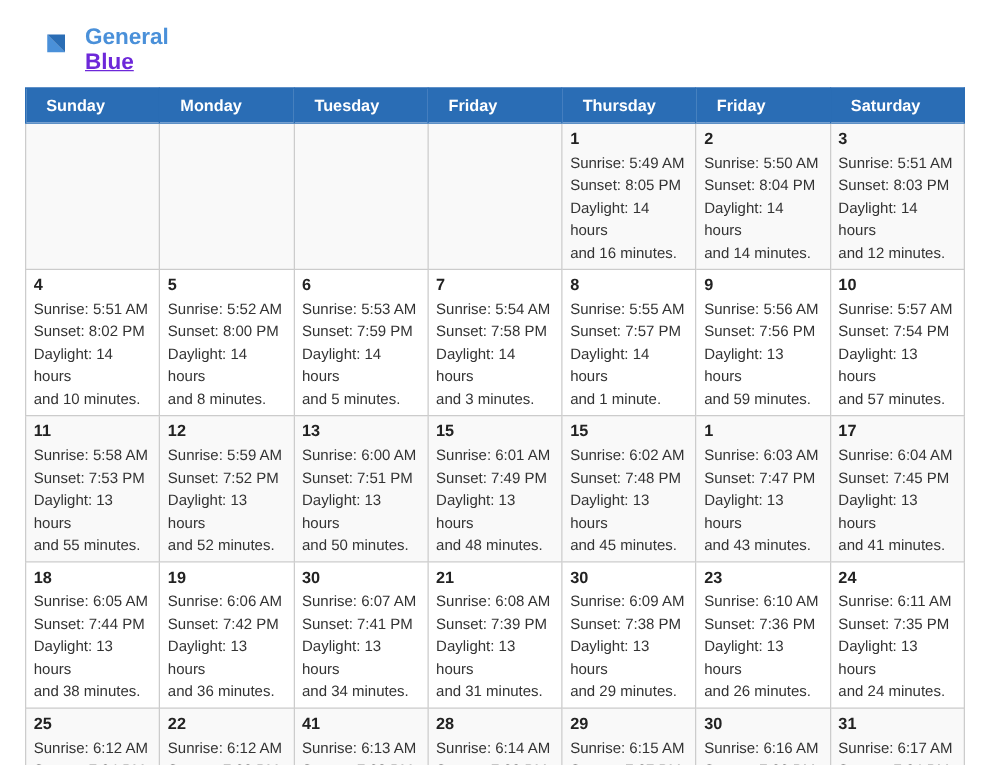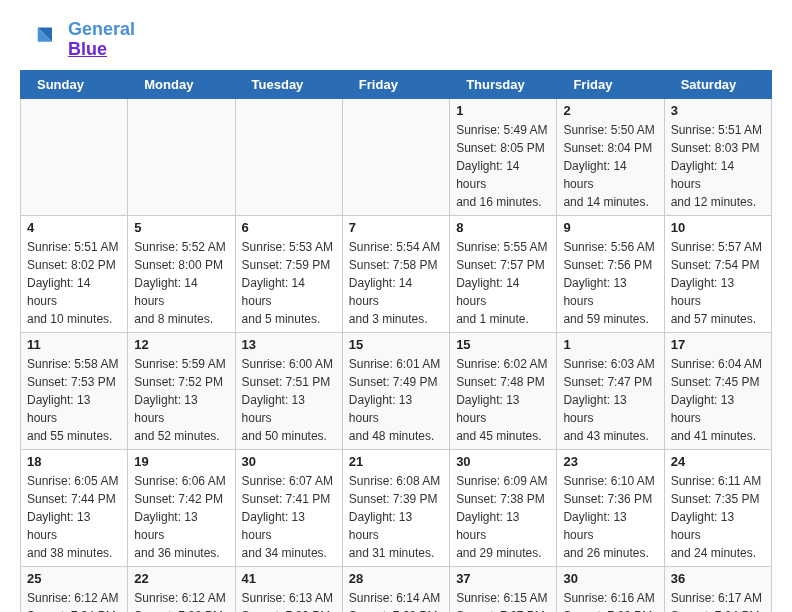--- a/index.html
+++ b/index.html
@@ -240,26 +240,26 @@
         </td>
         <td>
           <div class="day-number">41</div>
           <div class="day-info">Sunrise: 6:13 AM<br>Sunset: 7:30 PM<br>Daylight: 13 hours<br>and 17 minutes.</div>
         </td>
         <td>
           <div class="day-number">28</div>
           <div class="day-info">Sunrise: 6:14 AM<br>Sunset: 7:29 PM<br>Daylight: 13 hours<br>and 14 minutes.</div>
         </td>
         <td>
-          <div class="day-number">37</div>
+          <div class="day-number">29</div>
           <div class="day-info">Sunrise: 6:15 AM<br>Sunset: 7:27 PM<br>Daylight: 13 hours<br>and 12 minutes.</div>
         </td>
         <td>
           <div class="day-number">30</div>
           <div class="day-info">Sunrise: 6:16 AM<br>Sunset: 7:26 PM<br>Daylight: 13 hours<br>and 9 minutes.</div>
         </td>
         <td>
-          <div class="day-number">36</div>
+          <div class="day-number">31</div>
           <div class="day-info">Sunrise: 6:17 AM<br>Sunset: 7:24 PM<br>Daylight: 13 hours<br>and 7 minutes.</div>
         </td>
       </tr>
     </tbody>
 </table>
 
 </body></html>

